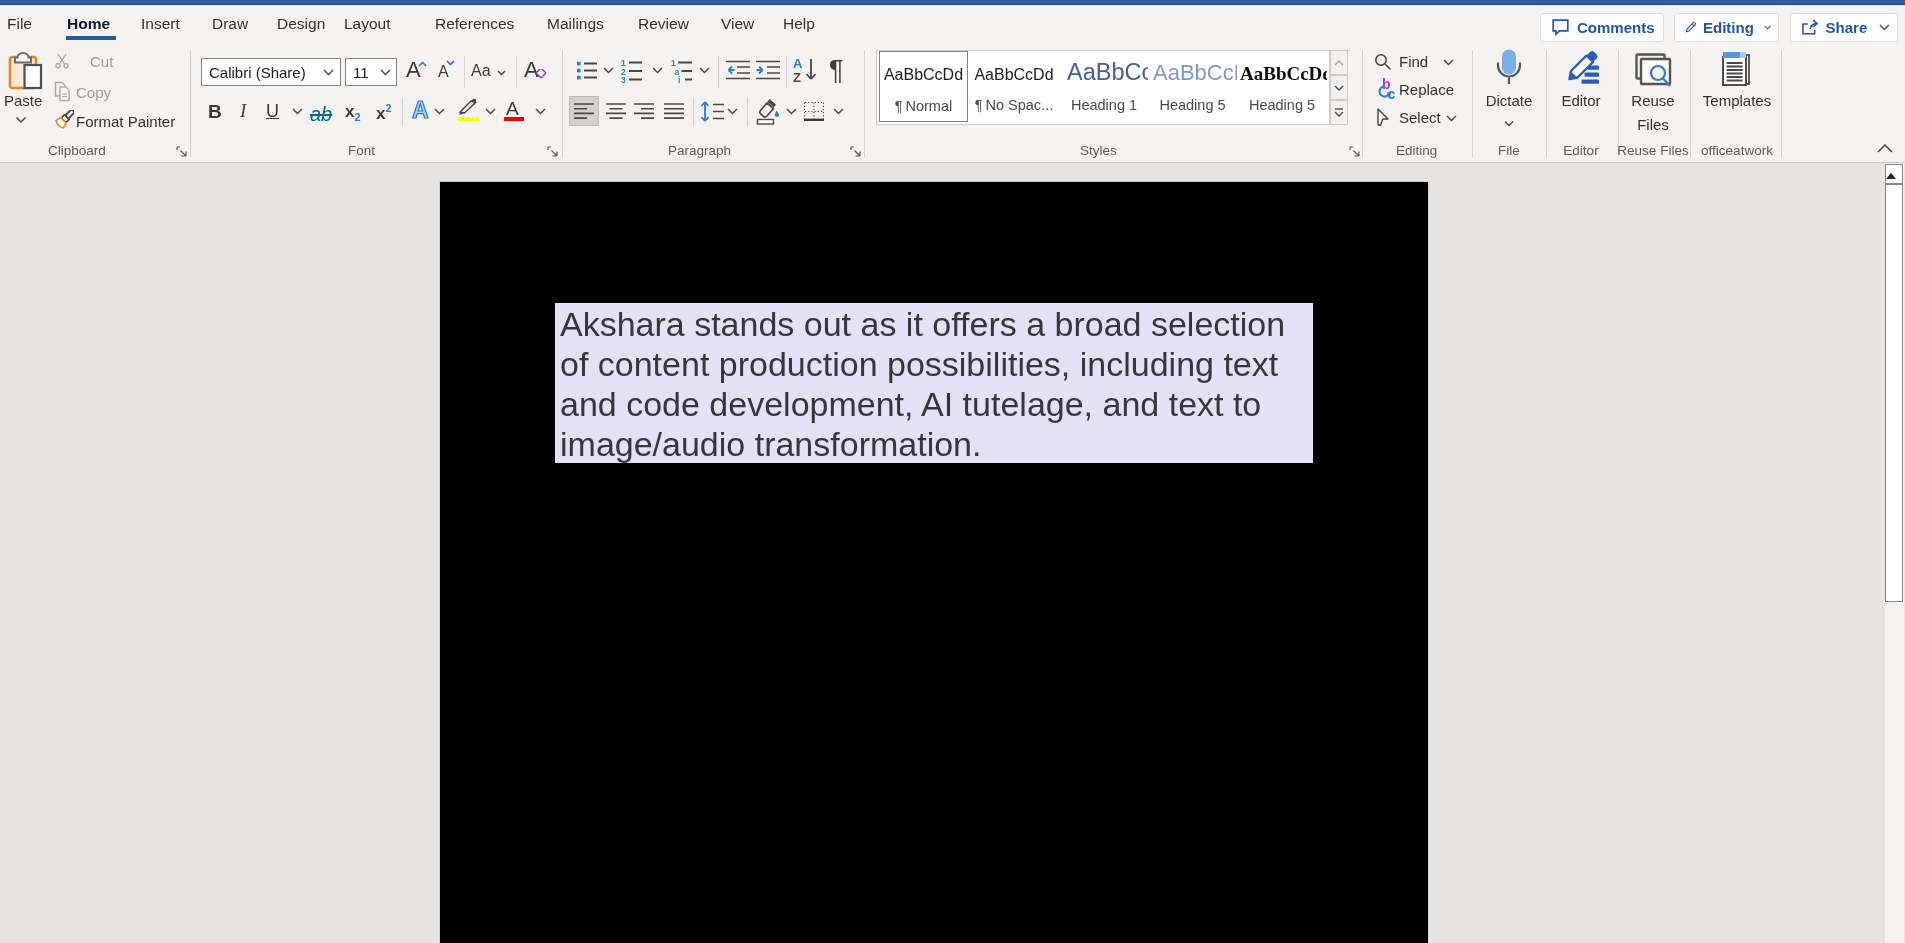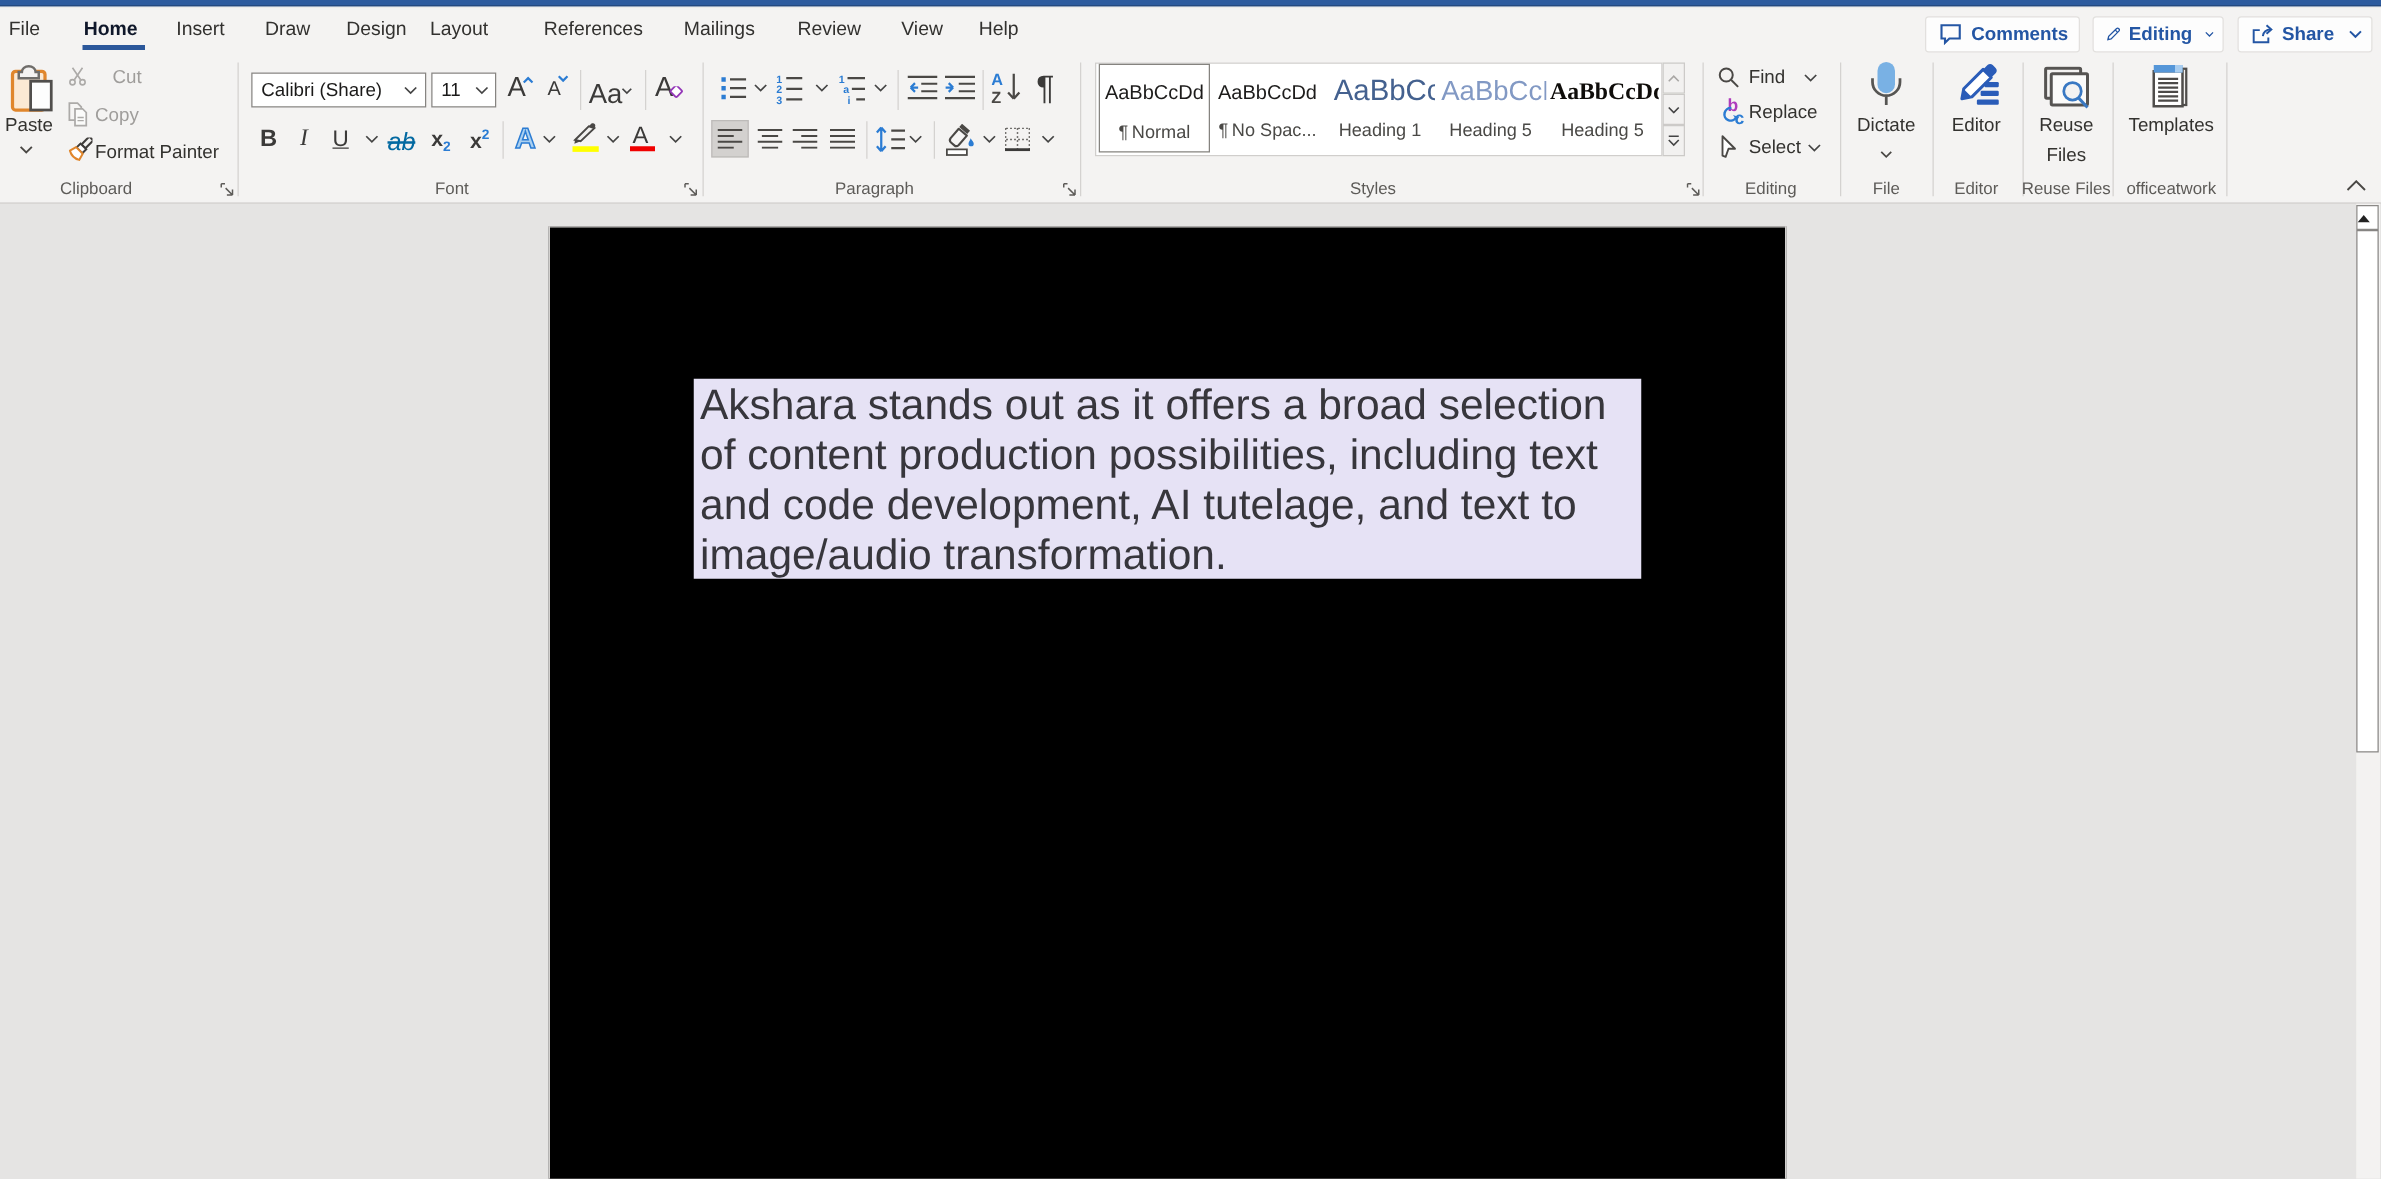--- a/index.html
+++ b/index.html
@@ -137,21 +137,21 @@
     </div>
   <span class="abs" style="left:406px; top:13px; font-size:22px; color:#3b3a39;">A</span>
   <svg class="abs" style="left:418px; top:17px;" width="9" height="6" viewBox="0 0 9 6">
       <path d="M1 5l3.5-3.5L8 5" fill="none" stroke="#2b7cd3" stroke-width="1.7"></path>
     </svg>
   <span class="abs" style="left:438px; top:18.5px; font-size:16px; color:#3b3a39;">A</span>
   <svg class="abs" style="left:446px; top:16px;" width="9" height="6" viewBox="0 0 9 6">
       <path d="M1 1l3.5 3.5L8 1" fill="none" stroke="#2b7cd3" stroke-width="1.7"></path>
     </svg>
   <div class="vsep" style="left:464px; top:12px; height:32px;"></div>
-  <span class="abs" style="left:471px; top:18px; font-size:22px; color:#3b3a39;">Aa</span>
+  <span class="abs" style="left:471px; top:18px; font-size:16px; color:#3b3a39;">Aa</span>
   <svg class="abs" style="left:497px; top:26px;" width="9" height="6" viewBox="0 0 9 6">
       <path d="M1 1l3.5 3.5L8 1" fill="none" stroke="#444" stroke-width="1.4"></path>
     </svg>
   <div class="vsep" style="left:516px; top:12px; height:32px;"></div>
   <span class="abs" style="left:524px; top:13px; font-size:22px; color:#3b3a39;">A</span>
   <svg class="abs" style="left:534px; top:25px;" width="14" height="13" viewBox="0 0 14 13">
       <rect x="3.5" y="0.5" width="7" height="7" rx="1" transform="rotate(45 7 4)" fill="#fff" stroke="#9437b8" stroke-width="1.5"></rect>
     </svg>
 
   <span class="abs" style="left:208px; top:57px; font-size:19px; font-weight:700; color:#3b3a39;">B</span>

